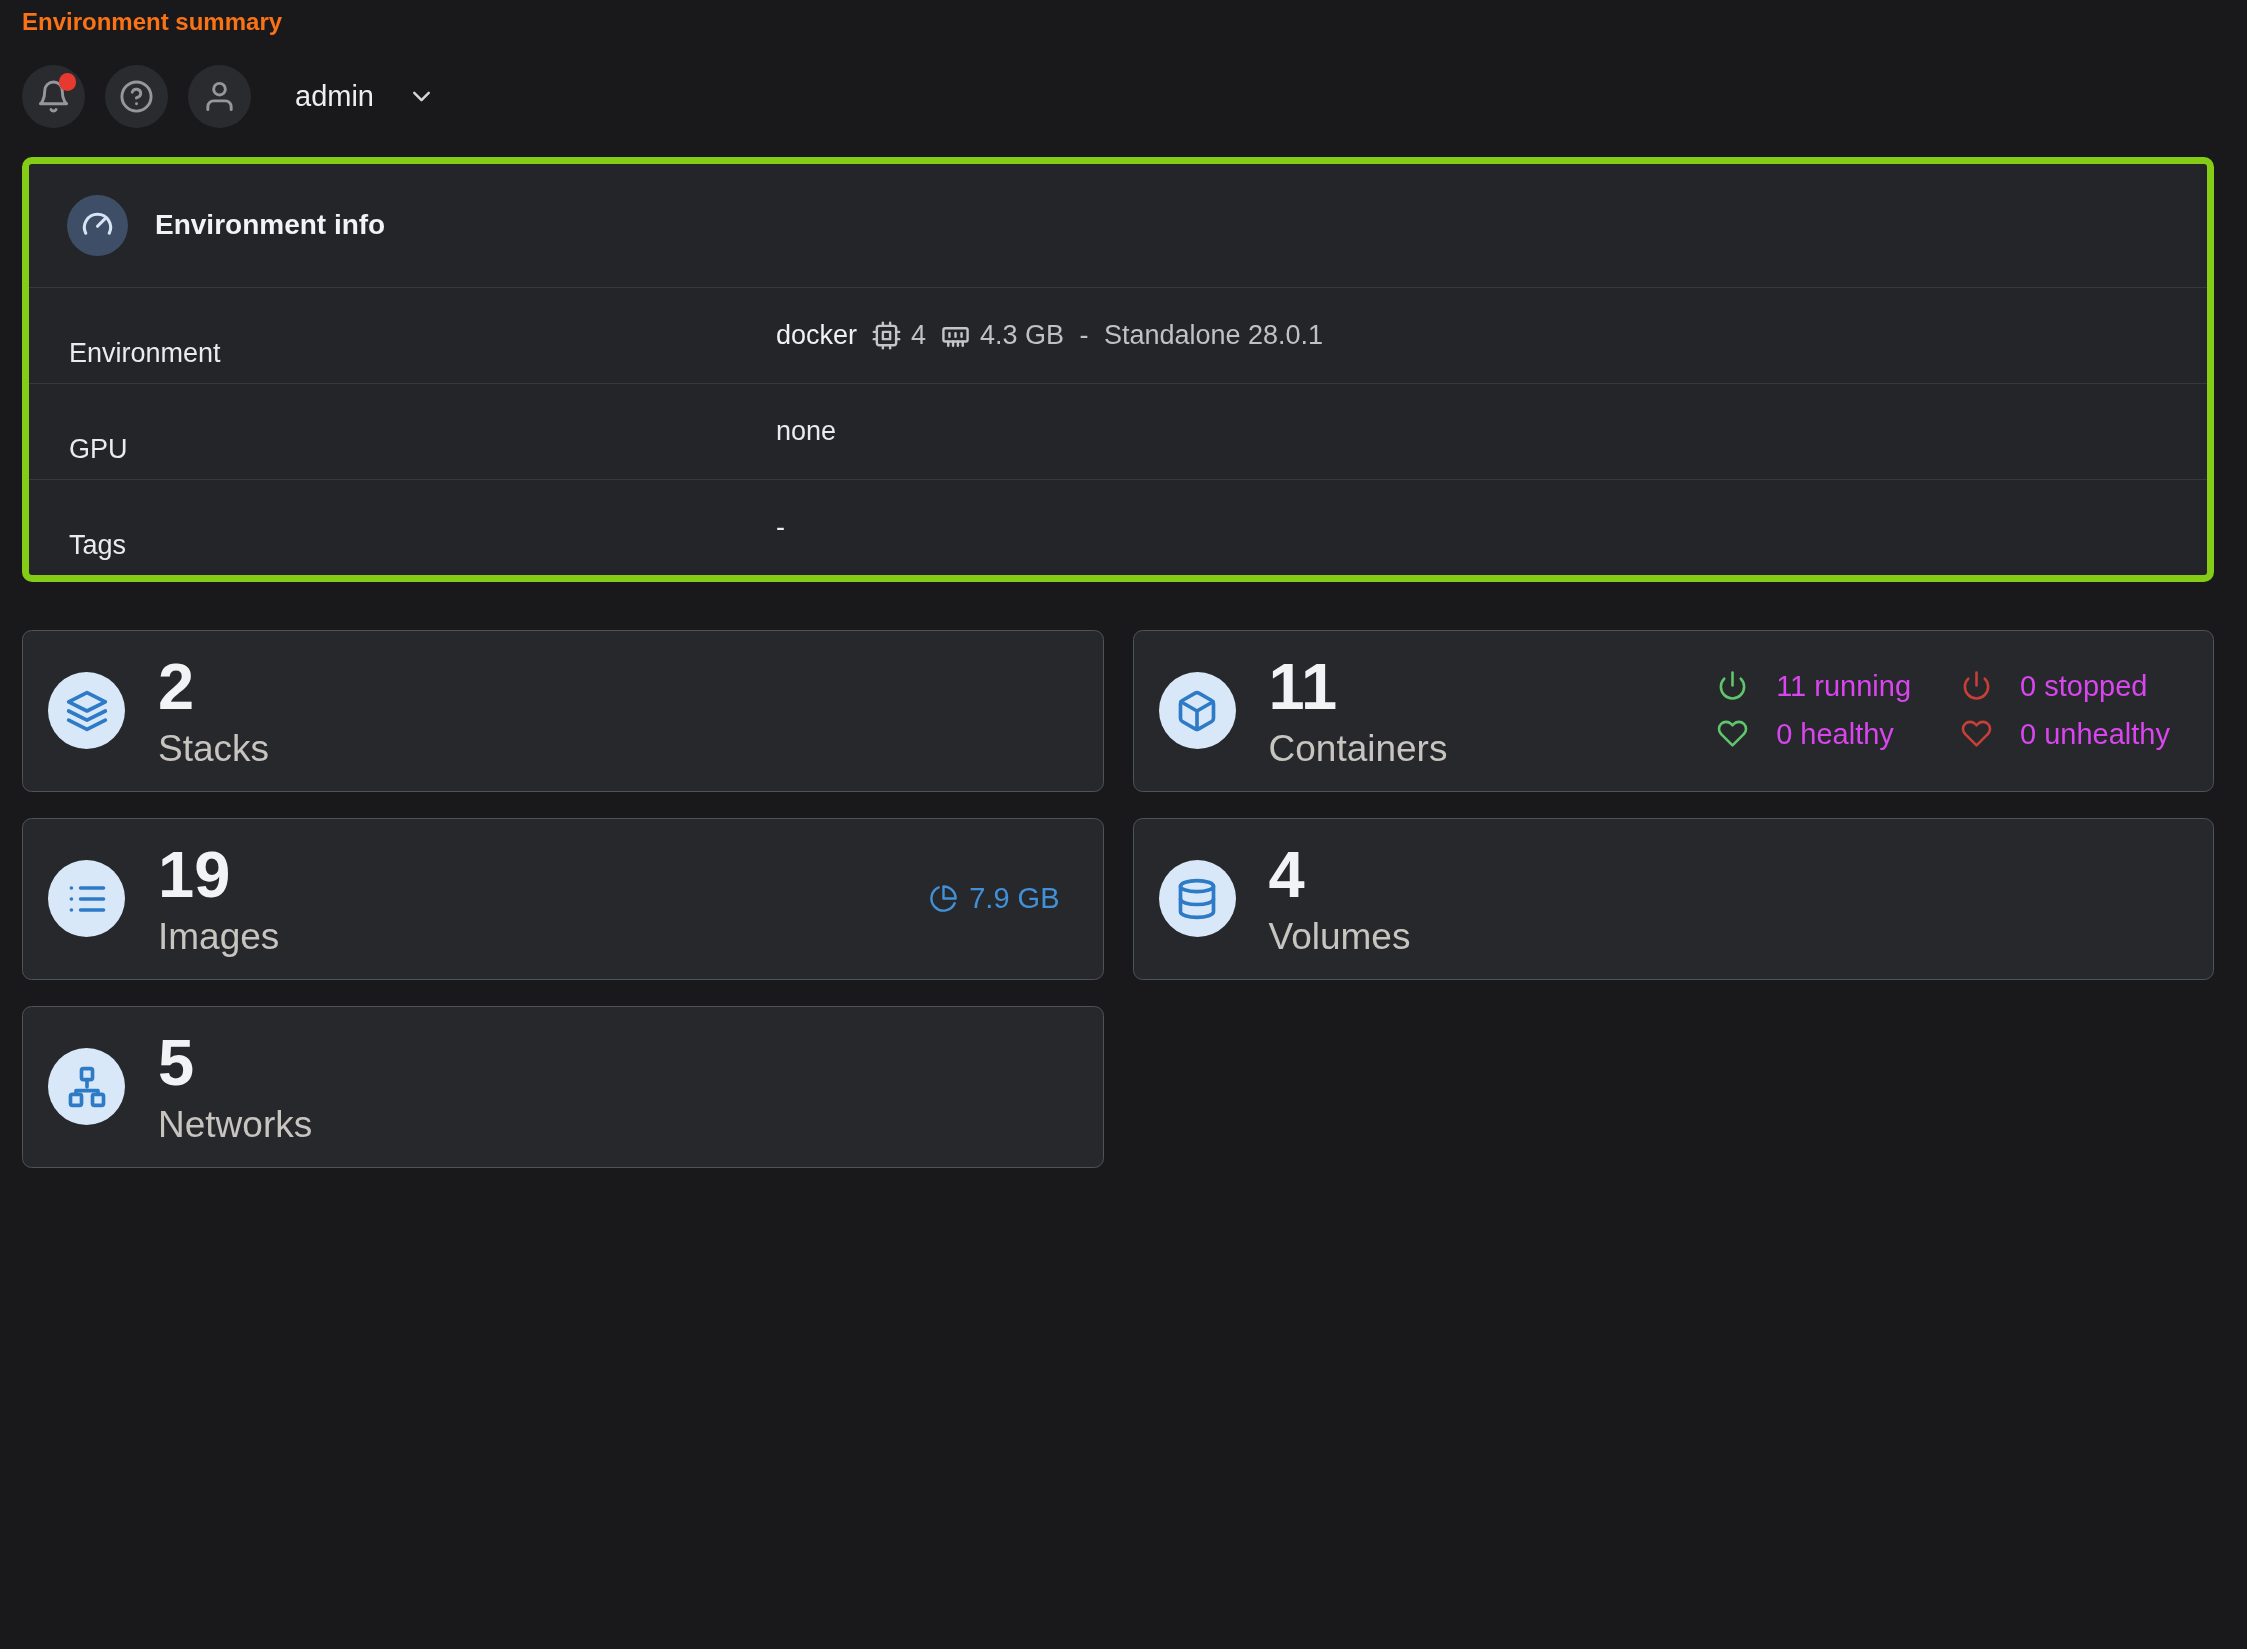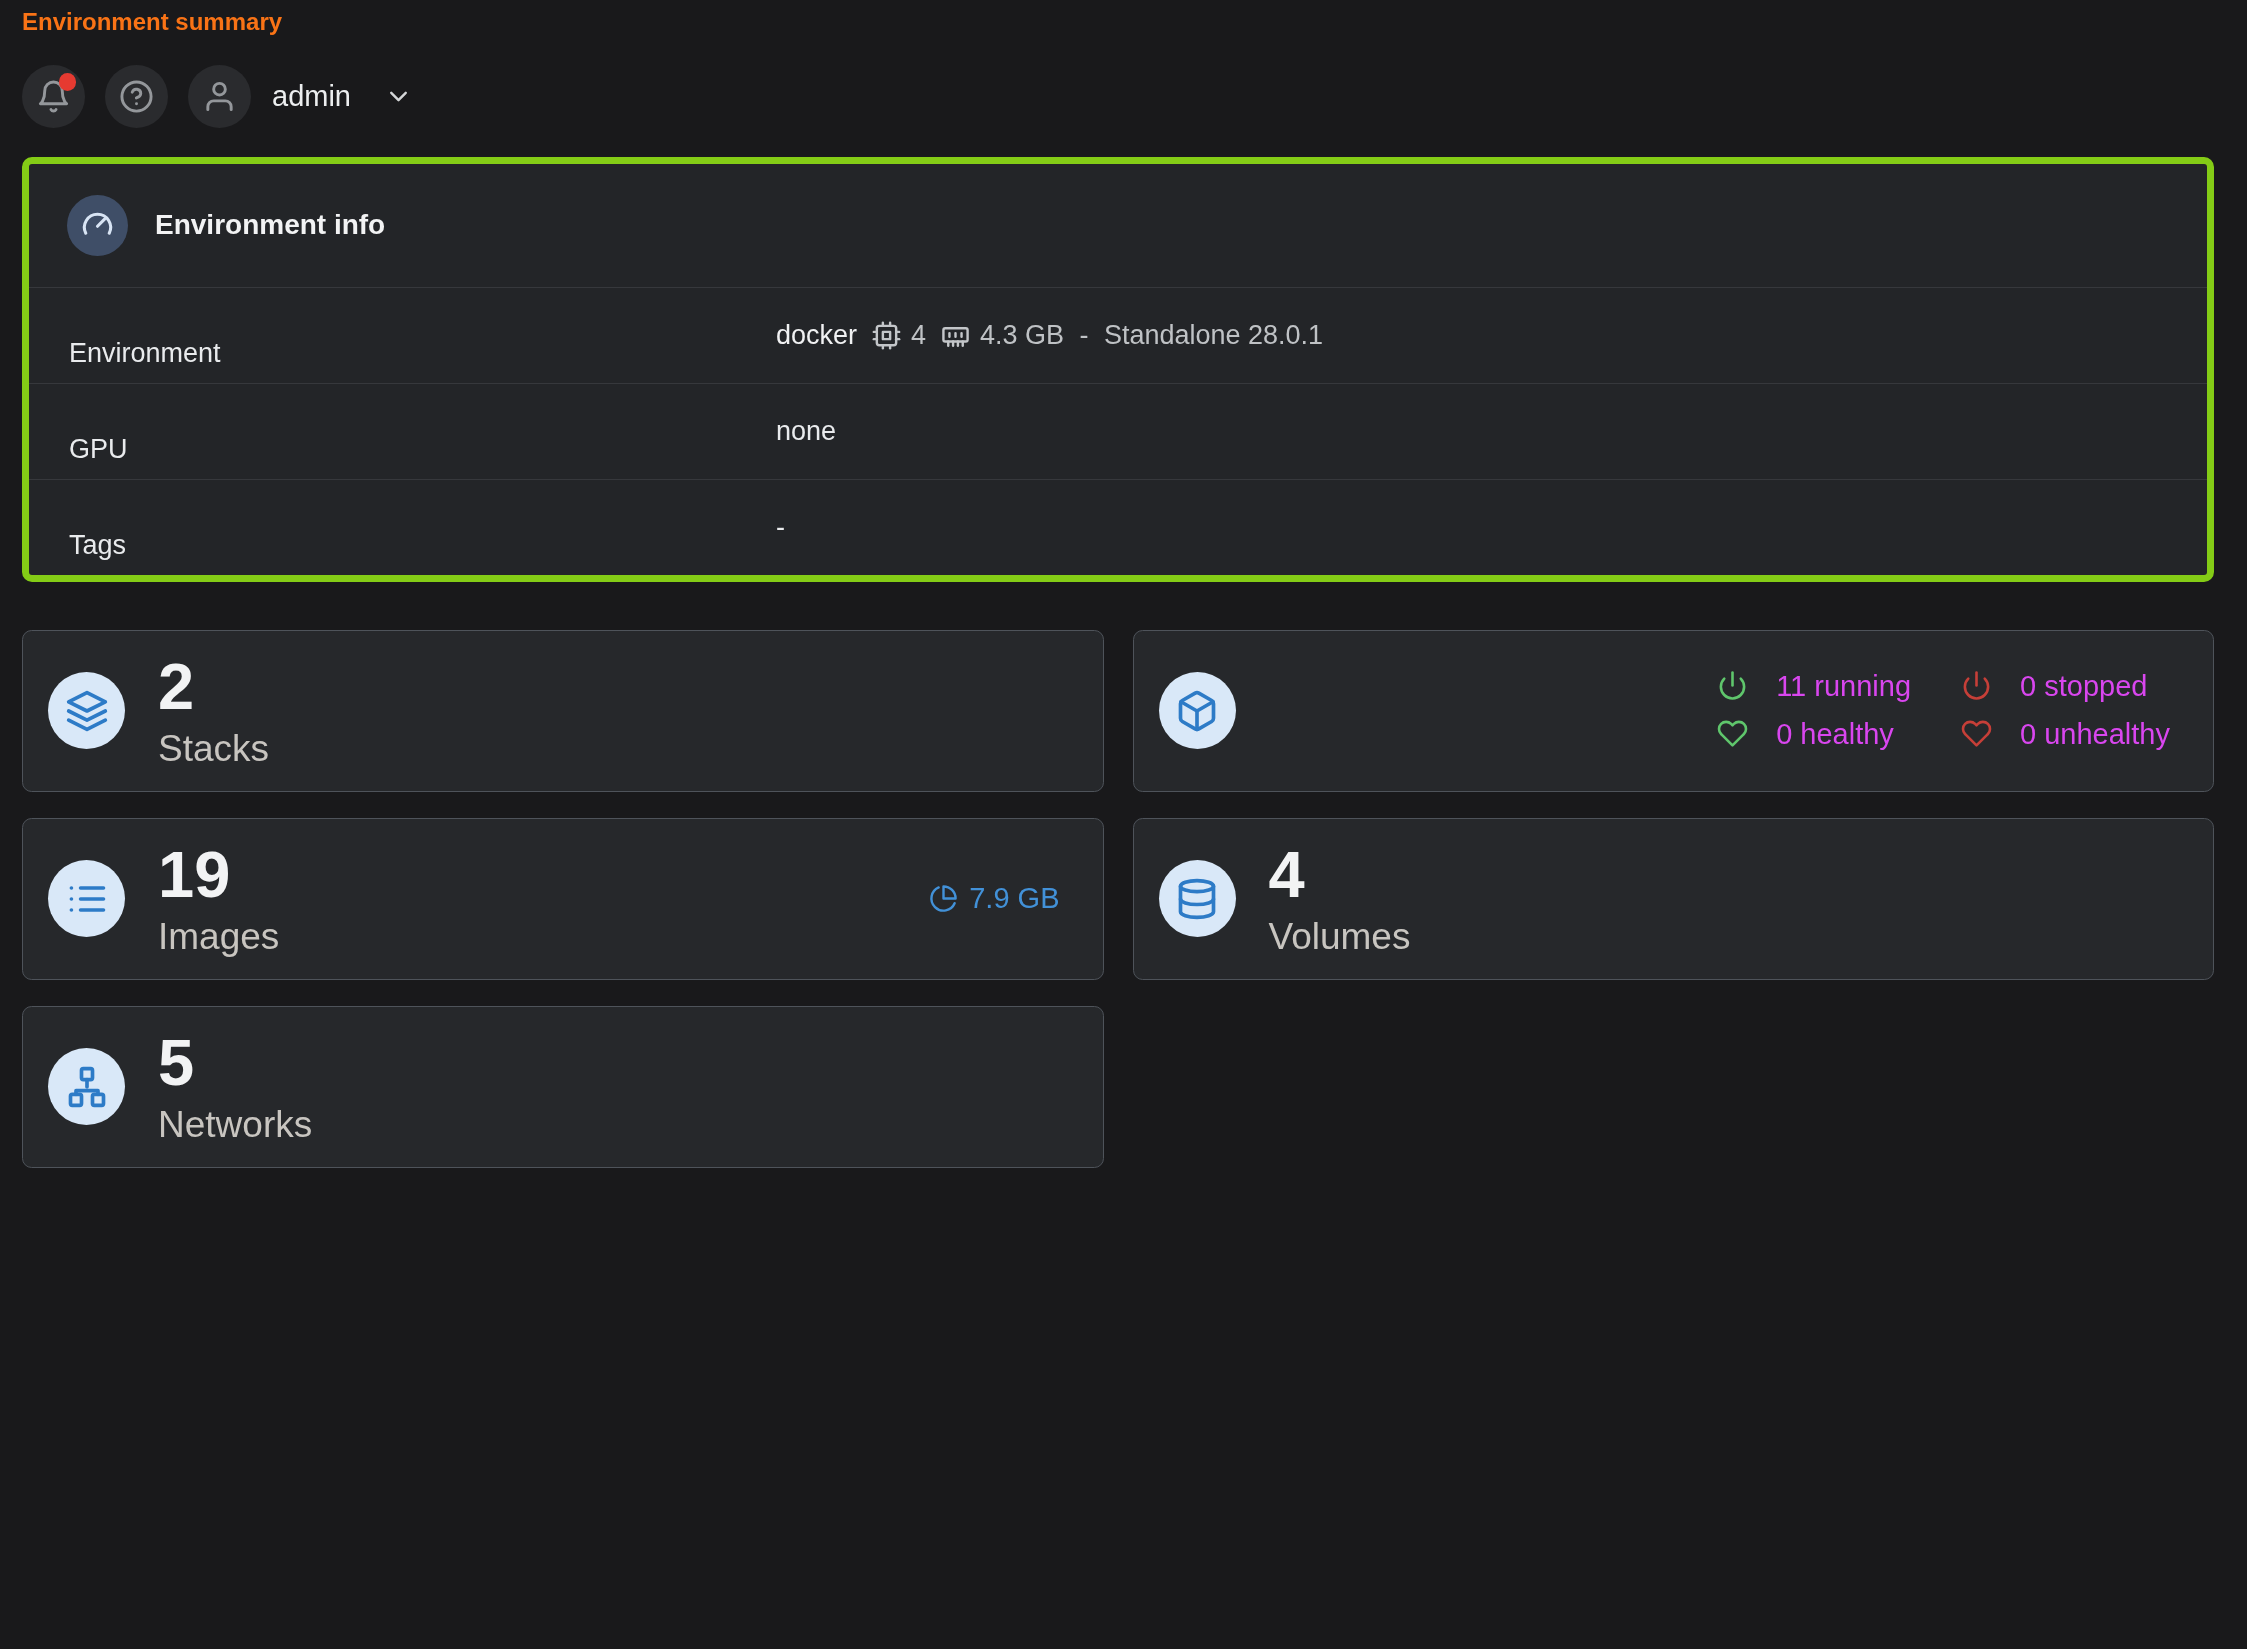--- a/index.html
+++ b/index.html
@@ -23,21 +23,21 @@
 
   .topbar-actions { display:flex; align-items:center; gap:20px; }
   .round-btn {
     width:63px; height:63px; border-radius:50%;
     background:#2a2b2e; border:none; position:relative;
     display:flex; align-items:center; justify-content:center;
     color:#94979b; cursor:pointer; flex:none;
   }
   .round-btn svg { width:35px; height:35px; }
   .notif-dot { position:absolute; top:8.6px; right:8.6px; width:17.3px; height:17.3px; border-radius:50%; background:#e63a31; }
-  .username { font-size:29px; color:#eceeef; margin-left:1px; cursor:pointer; }
+  .username { font-size:29px; color:#eceeef; margin-left:24px; cursor:pointer; }
   .chev { display:flex; margin-left:13.4px; color:#d4d6d8; cursor:pointer; }
   .chev svg { width:29px; height:29px; }
 
   
   .env-card {
     margin-top:29px;
     background:#232528;
     border:7px solid #84cc16;
     border-radius:10px;
     overflow:hidden;
@@ -217,20 +217,24 @@
     </div>
 
     <div class="scard">
       <span class="icon-circle">
         <svg viewBox="0 0 24 24">
             <path d="M21 16V8a2 2 0 0 0-1-1.73l-7-4a2 2 0 0 0-2 0l-7 4A2 2 0 0 0 3 8v8a2 2 0 0 0 1 1.73l7 4a2 2 0 0 0 2 0l7-4A2 2 0 0 0 21 16z"></path>
             <polyline points="3.27 6.96 12 12.01 20.73 6.96"></polyline>
             <line x1="12" y1="22.08" x2="12" y2="12"></line>
           </svg>
       </span>
+      <div class="scard-txt">
+        <span class="count">11</span>
+        <span class="clabel">Containers</span>
+      </div>
       <div class="stats">
         <span class="stat green">
           <span style="display:flex">
             <svg viewBox="0 0 24 24">
                 <path d="M18.36 6.64a9 9 0 1 1-12.73 0"></path>
                 <line x1="12" y1="2" x2="12" y2="12"></line>
               </svg>
           </span>
           <span>11 running</span>
         </span>

